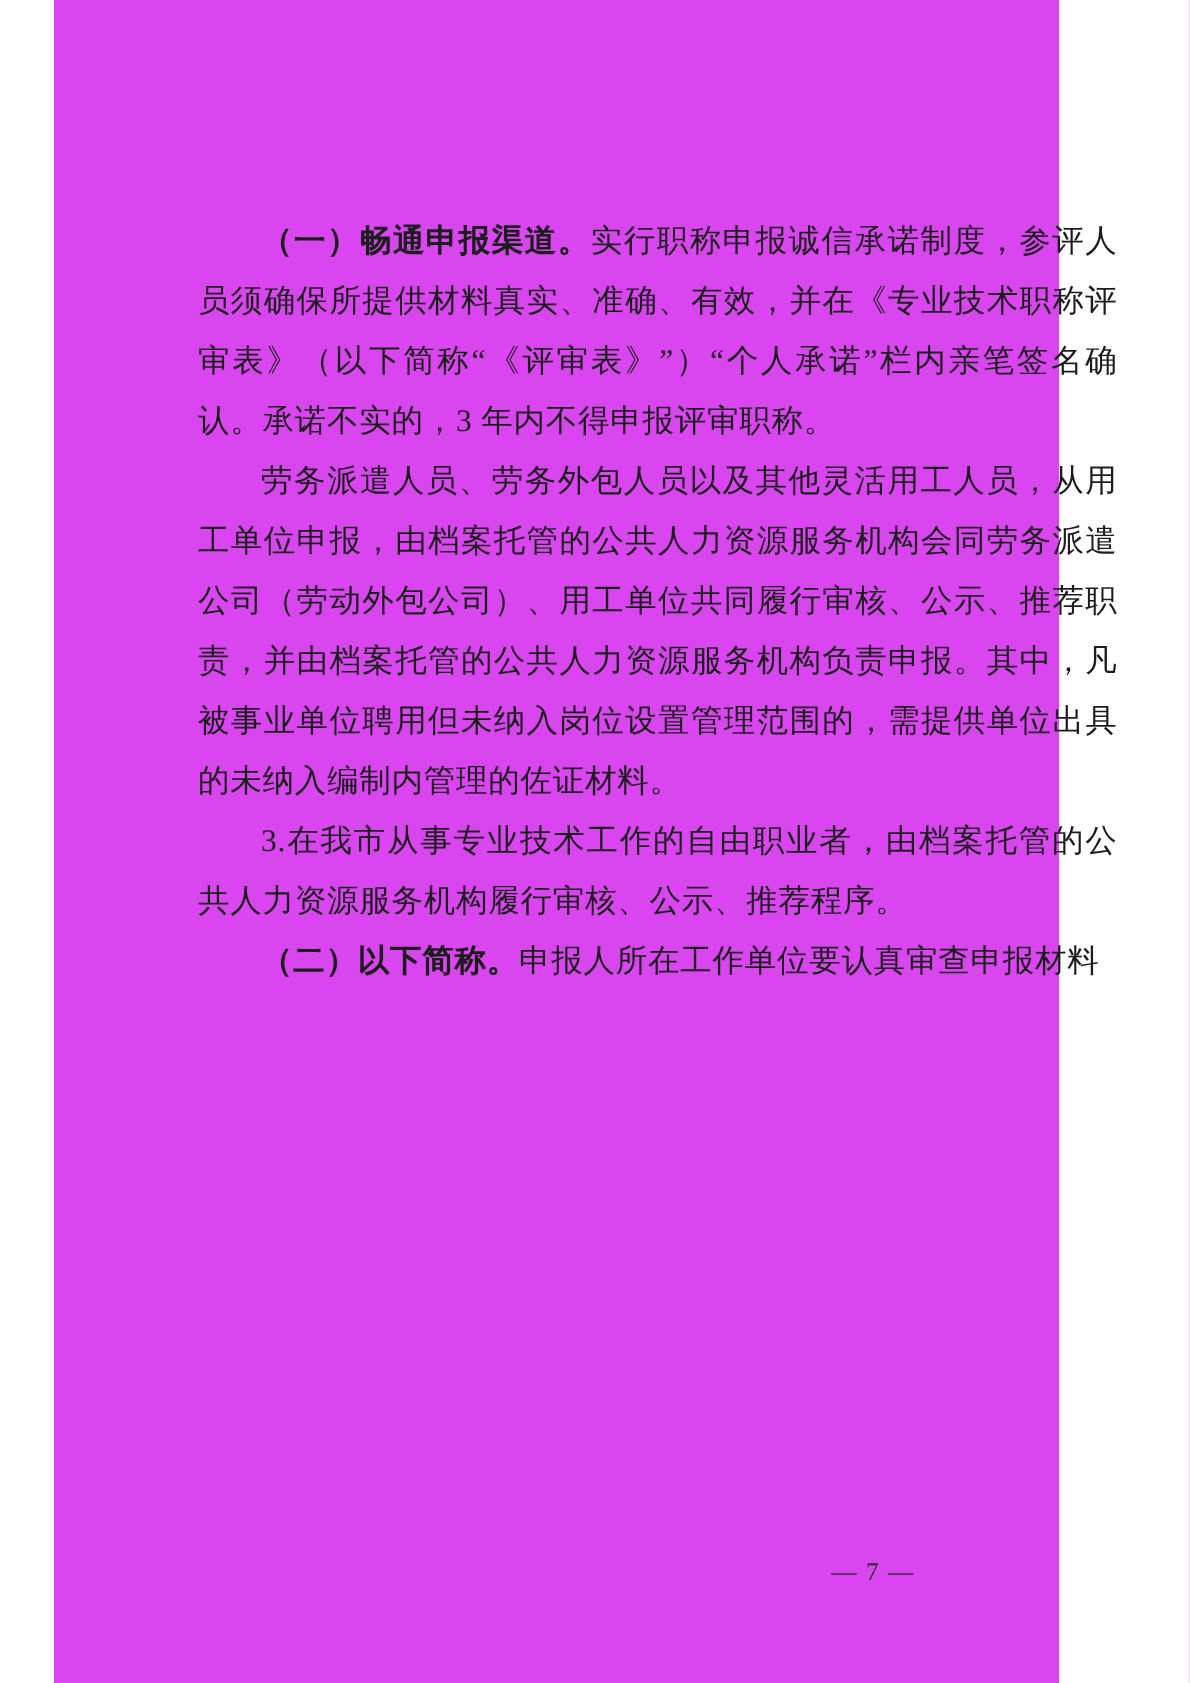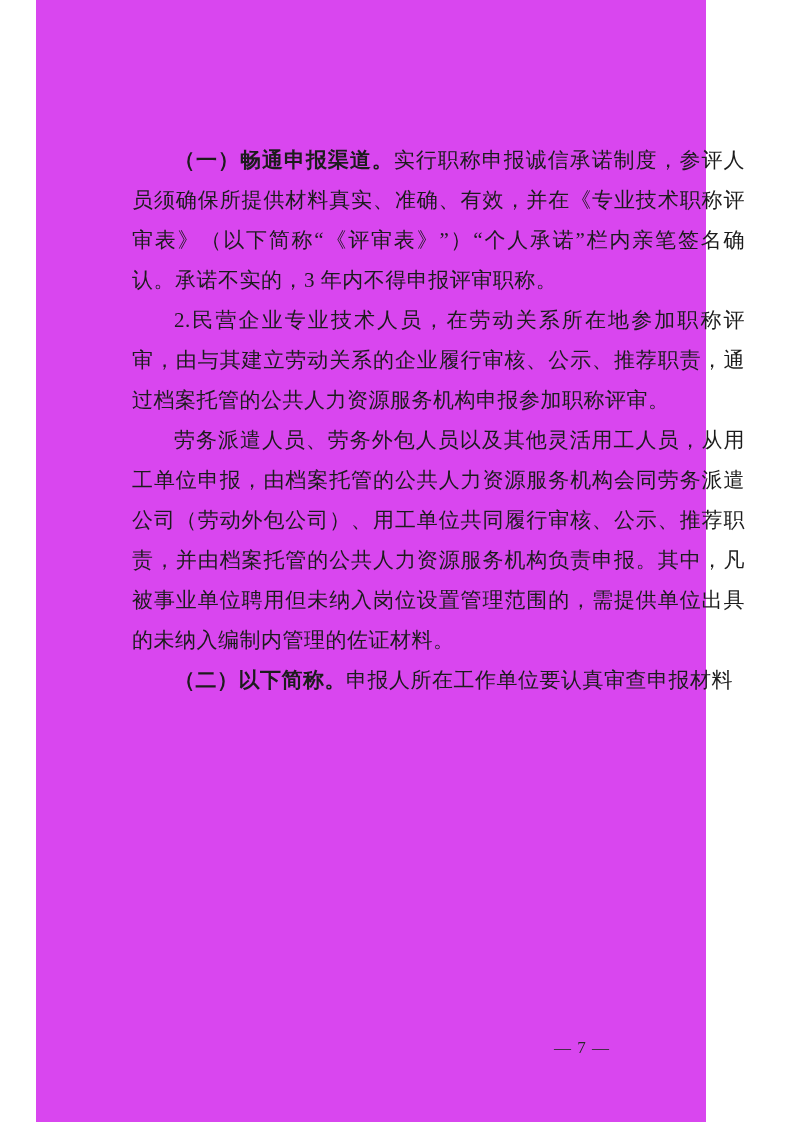--- a/index.html
+++ b/index.html
@@ -55,24 +55,24 @@
 </head>
 <body>
 
 <div class="doc-page">
 
   <div class="doc-content">
 
     <p><span class="para-lead">（一）畅通申报渠道。</span><span>实行职称申报诚信承诺制度，参评人员须确保所提供材料真实、准确、有效，并在《专业技术职称评审表》（以下简称“《评审表》”）“个人承诺”栏内亲笔签名确认。承诺不实的，3 年内不得申报评审职称。</span></p>
 
 
-    <p><span class="para-lead"></span><span>2.民营企业专业技术人员，在劳动关系所在地参加职称评审，由与其建立劳动关系的企业履行审核、公示、推荐职责，通过档案托管的公共人力资源服务机构申报参加职称评审。</span></p>
 
     <p><span class="para-lead"></span><span>劳务派遣人员、劳务外包人员以及其他灵活用工人员，从用工单位申报，由档案托管的公共人力资源服务机构会同劳务派遣公司（劳动外包公司）、用工单位共同履行审核、公示、推荐职责，并由档案托管的公共人力资源服务机构负责申报。其中，凡被事业单位聘用但未纳入岗位设置管理范围的，需提供单位出具的未纳入编制内管理的佐证材料。</span></p>
 
+    <p><span class="para-lead"></span><span>3.在我市从事专业技术工作的自由职业者，由档案托管的公共人力资源服务机构履行审核、公示、推荐程序。</span></p>
 
     <p><span class="para-lead">（二）以下简称。</span><span>申报人所在工作单位要认真审查申报材料</span></p>
 
   </div>
 
   <div class="page-number">— 7 —</div>
 
 </div>
 
 </body></html>

